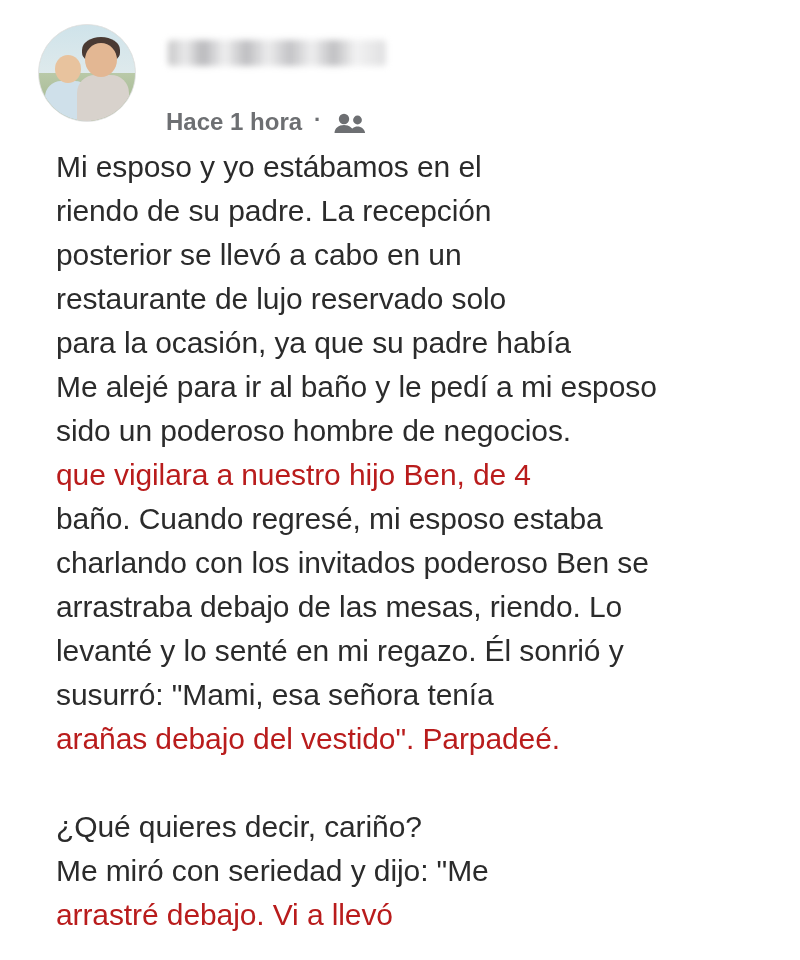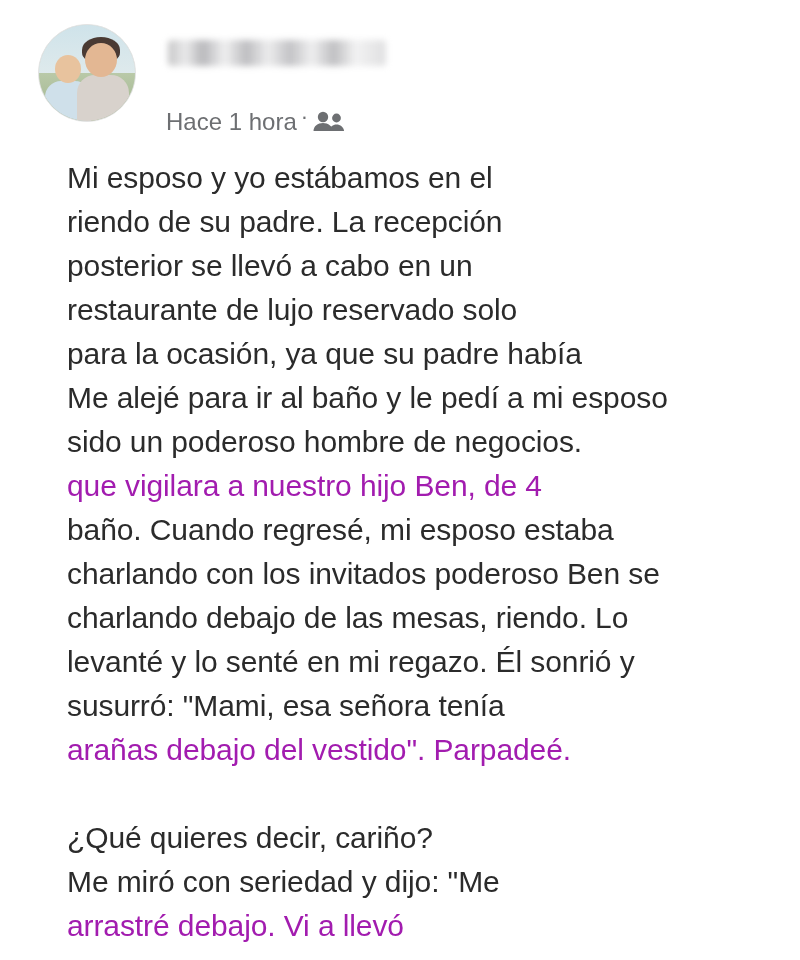--- a/index.html
+++ b/index.html
@@ -100,24 +100,25 @@
        rgba(148,148,152,.6) 76%, rgba(210,210,212,.28) 86%,
        rgba(175,175,178,.4) 100%);
     filter: blur(3.2px);
   }
 
   .meta-row {
     position: absolute;
     left: 166px;
     top: 108px;
     display: flex;
-    align-items: flex-start;
-    gap: 4px;
+    align-items: center;
+    gap: 12px;
     color: #6d6f72;
     font-size: 24px;
+    font-weight: bold;
   }
   .meta-dot {
     color: #6d6f72;
     font-size: 22px;
     line-height: 1;
     position: relative;
     top: -2px;
   }
   .friends-icon {
     display: inline-flex;
@@ -129,24 +130,24 @@
   
   .post-body {
     position: relative;
     padding: 0 26px 0 56px;
     font-size: 30px;
     line-height: 44px;
     color: #2b2b2b;
     letter-spacing: -0.1px;
   }
   .post-body p {
-    margin: 11px;
+    margin: 0;
   }
   .line { white-space: nowrap; display: block; }
-  .hl { color: #a21caf; }
+  .hl { color: #b91c1c; }
   .blank-line { display: block; height: 44px; }
 
   
   .overlap {
     position: absolute;
     left: 0;
     right: 0;
     bottom: 0;
     height: 42px;
     overflow: hidden;
@@ -206,21 +207,21 @@
       <span class="line">Mi esposo y yo estábamos en el</span>
       <span class="line">riendo de su padre. La recepción</span>
       <span class="line">posterior se llevó a cabo en un</span>
       <span class="line">restaurante de lujo reservado solo</span>
       <span class="line">para la ocasión, ya que su padre había</span>
       <span class="line">Me alejé para ir al baño y le pedí a mi esposo</span>
       <span class="line">sido un poderoso hombre de negocios.</span>
       <span class="line hl">que vigilara a nuestro hijo Ben, de 4</span>
       <span class="line">baño. Cuando regresé, mi esposo estaba</span>
       <span class="line">charlando con los invitados poderoso Ben se</span>
-      <span class="line">charlando debajo de las mesas, riendo. Lo</span>
+      <span class="line">arrastraba debajo de las mesas, riendo. Lo</span>
       <span class="line">levanté y lo senté en mi regazo. Él sonrió y</span>
       <span class="line">susurró: "Mami, esa señora tenía</span>
       <span class="line hl">arañas debajo del vestido". Parpadeé.</span>
       <span class="blank-line"></span>
       <span class="line">¿Qué quieres decir, cariño?</span>
       <span class="line">Me miró con seriedad y dijo: "Me</span>
       <span class="line hl">arrastré debajo. Vi a llevó</span>
     </p>
   </div>
 

